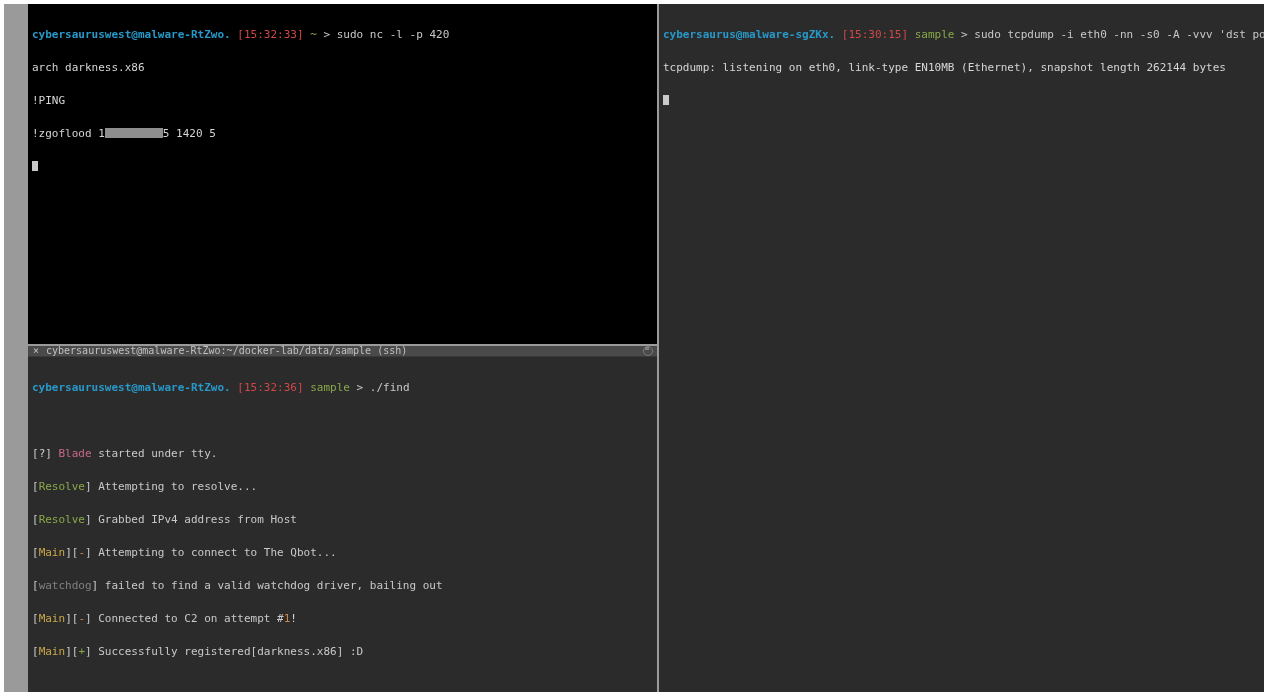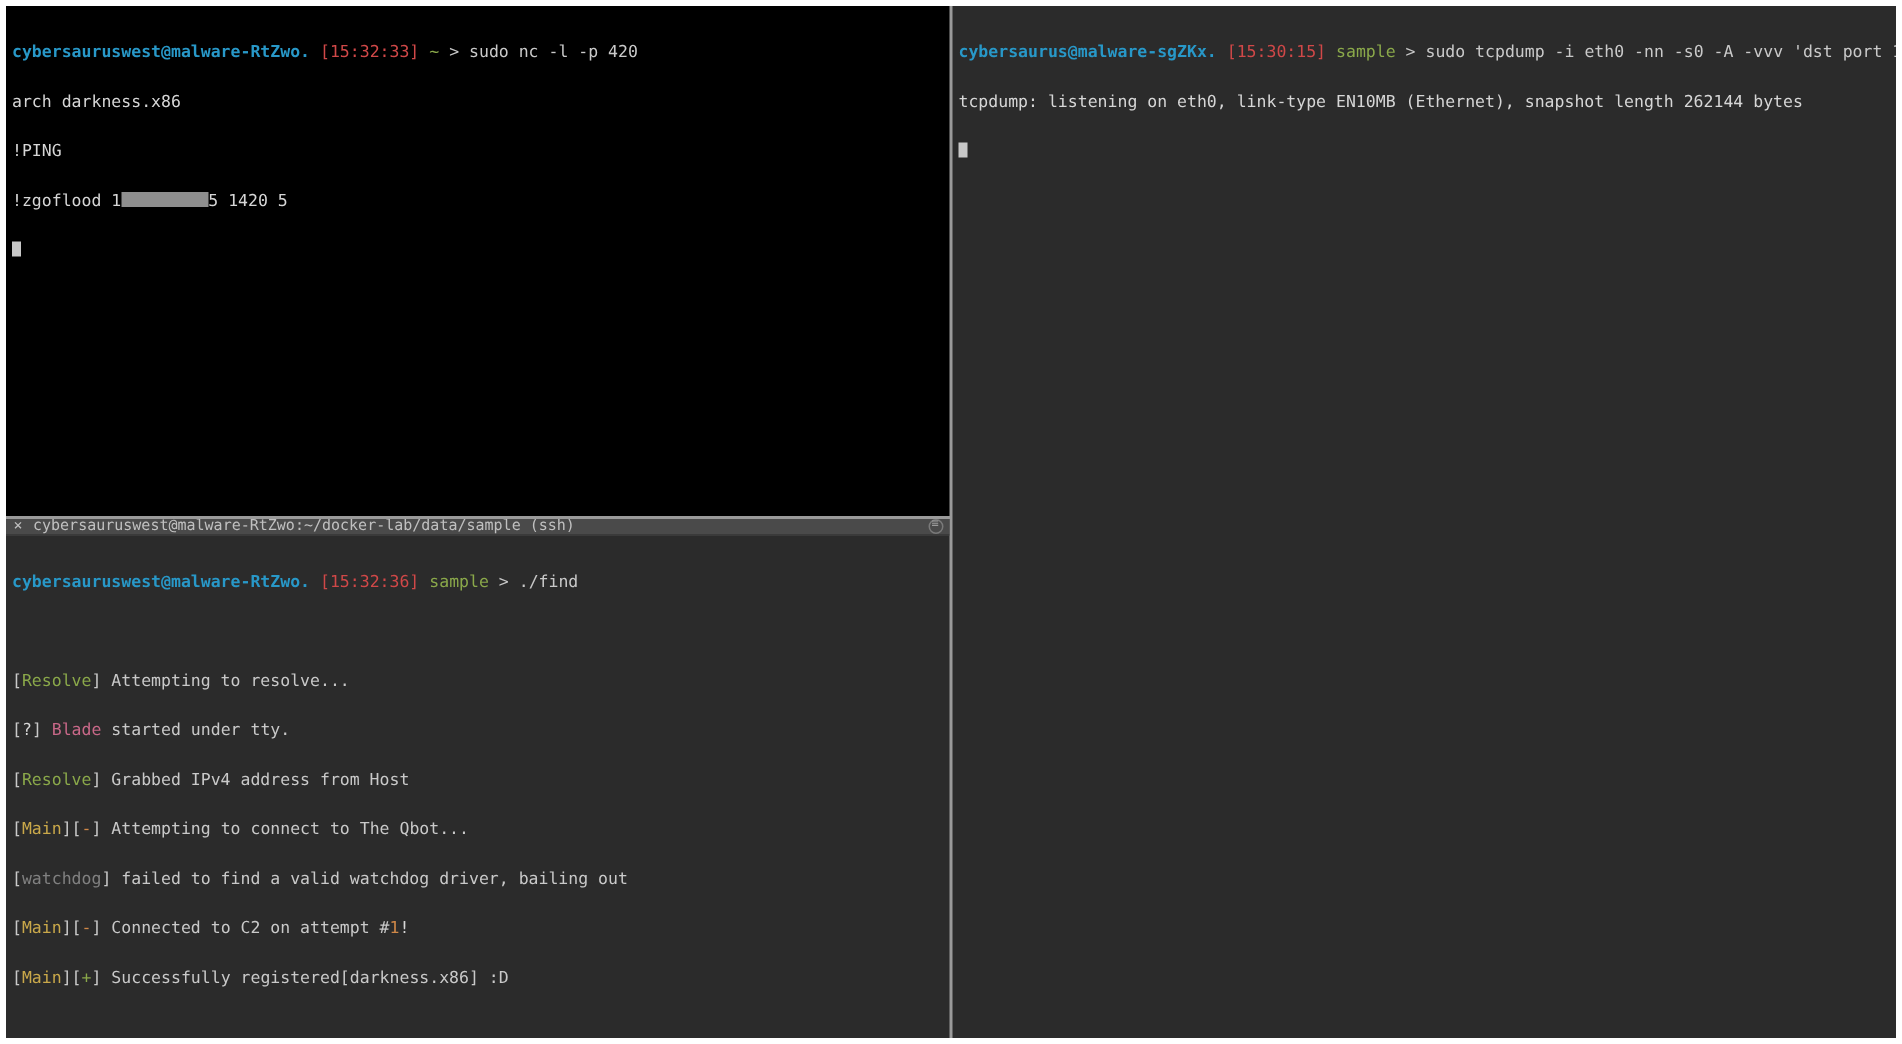--- a/index.html
+++ b/index.html
@@ -19,20 +19,21 @@
     padding: 4px;
   }
   .grid {
     width: 100%;
     height: 100%;
     display: grid;
     grid-template-columns: 629px 1fr;
     grid-template-rows: 340px 1fr;
     gap: 2px;
     background: #9a9a9a;
+    padding-left: 24px;
   }
   .pane {
     overflow: hidden;
     position: relative;
   }
   .pane-tl { background: #000000; color: #c9c9c9; grid-row: 1; grid-column: 1; }
   .pane-bl { background: #2b2b2b; color: #c9c9c9; grid-row: 2; grid-column: 1; display:flex; flex-direction:column; }
   .pane-r  { background: #2b2b2b; color: #c9c9c9; grid-row: 1 / span 2; grid-column: 2; }
 
   .term { padding: 3px 4px 4px 4px; white-space: pre; }
@@ -113,22 +114,22 @@
 
   <div class="pane pane-bl">
     <div class="tabbar">
       <span class="x">×</span>
       <span class="title">cybersauruswest@malware-RtZwo:~/docker-lab/data/sample (ssh)</span>
       <span class="menuico"></span>
     </div>
     <div class="term">
       <span class="line"><span class="c-user">cybersauruswest@malware-RtZwo.</span> <span class="c-time">[15:32:36]</span> <span class="c-path">sample</span> <span class="c-gt">&gt;</span> <span class="c-cmd">./find</span></span>
       <span class="line"> </span>
+      <span class="line"><span>[</span><span class="c-white">?</span><span>] </span><span class="c-pink">Blade</span><span> started under tty.</span></span>
       <span class="line"><span>[</span><span class="c-green">Resolve</span><span>] Attempting to resolve...</span></span>
-      <span class="line"><span>[</span><span class="c-white">?</span><span>] </span><span class="c-pink">Blade</span><span> started under tty.</span></span>
       <span class="line"><span>[</span><span class="c-green">Resolve</span><span>] Grabbed IPv4 address from Host</span></span>
       <span class="line"><span>[</span><span class="c-yellow">Main</span><span>][</span><span class="c-ornum">-</span><span>] Attempting to connect to The Qbot...</span></span>
       <span class="line"><span>[</span><span class="c-dim">watchdog</span><span>] failed to find a valid watchdog driver, bailing out</span></span>
       <span class="line"><span>[</span><span class="c-yellow">Main</span><span>][</span><span class="c-ornum">-</span><span>] Connected to C2 on attempt #</span><span class="c-ornum">1</span><span class="c-white">!</span></span>
       <span class="line"><span>[</span><span class="c-yellow">Main</span><span>][</span><span class="c-green">+</span><span>] Successfully registered[darkness.x86] :D</span></span>
       
       
       
       
     </div>

